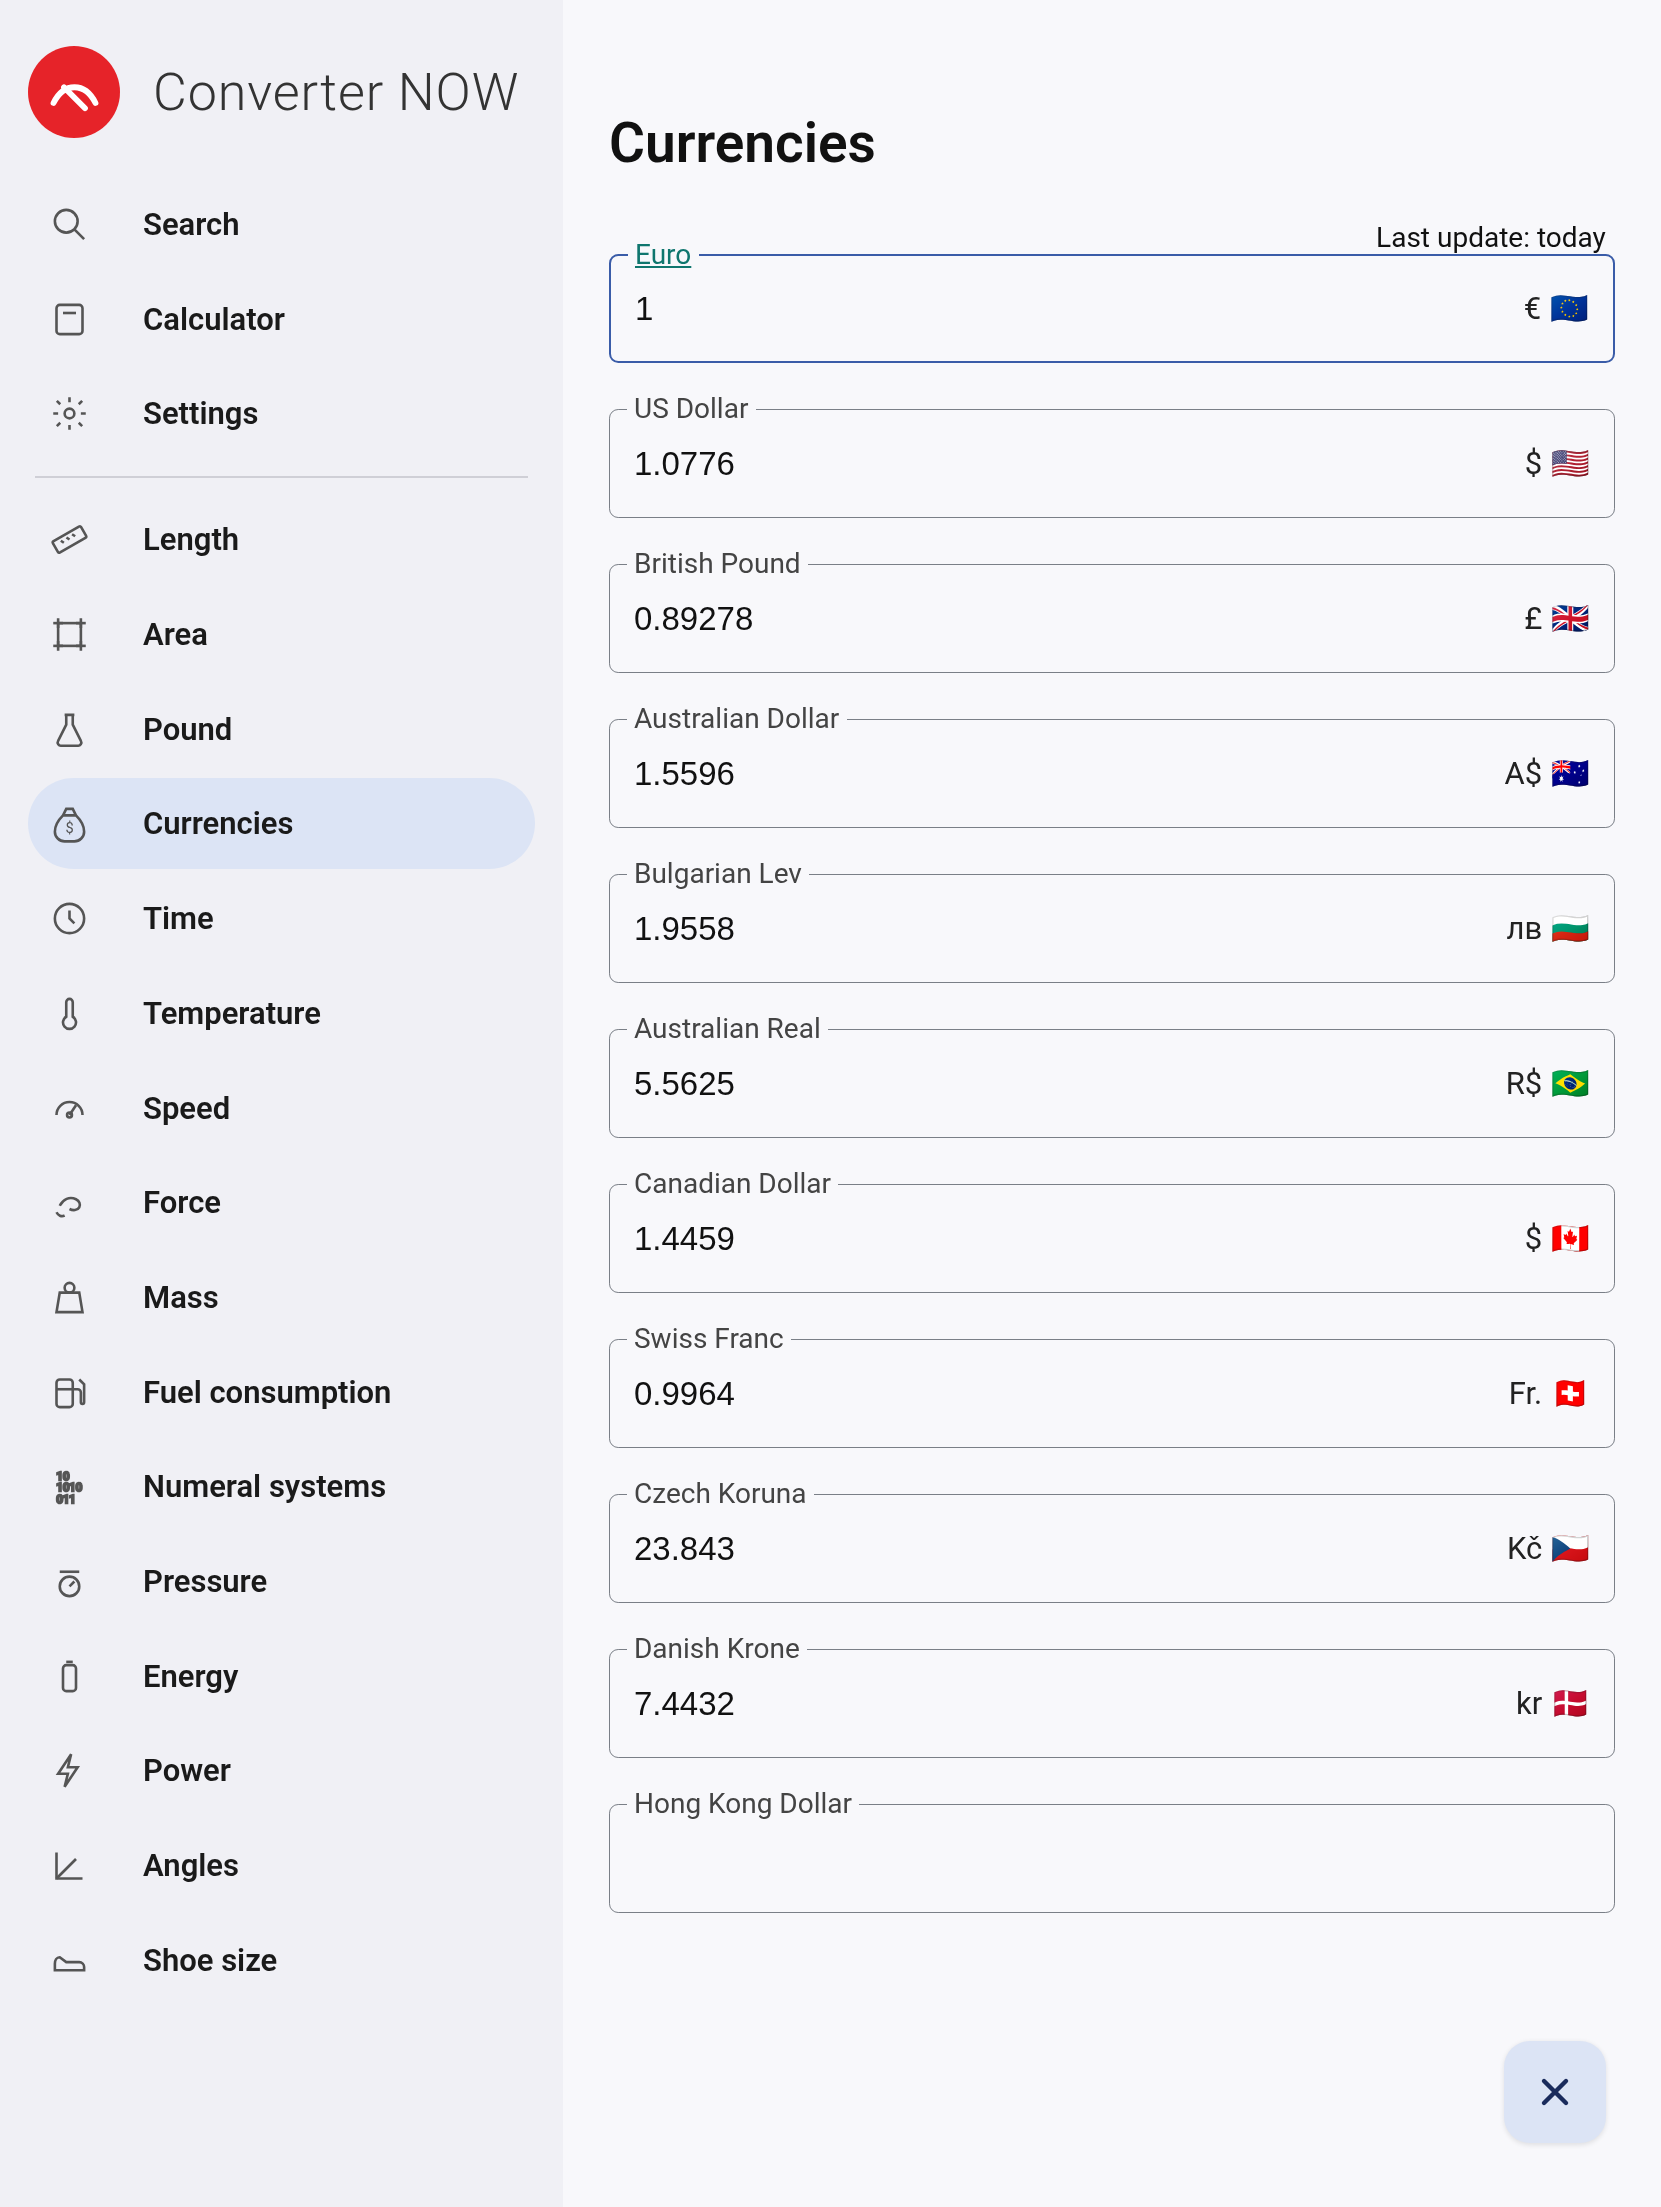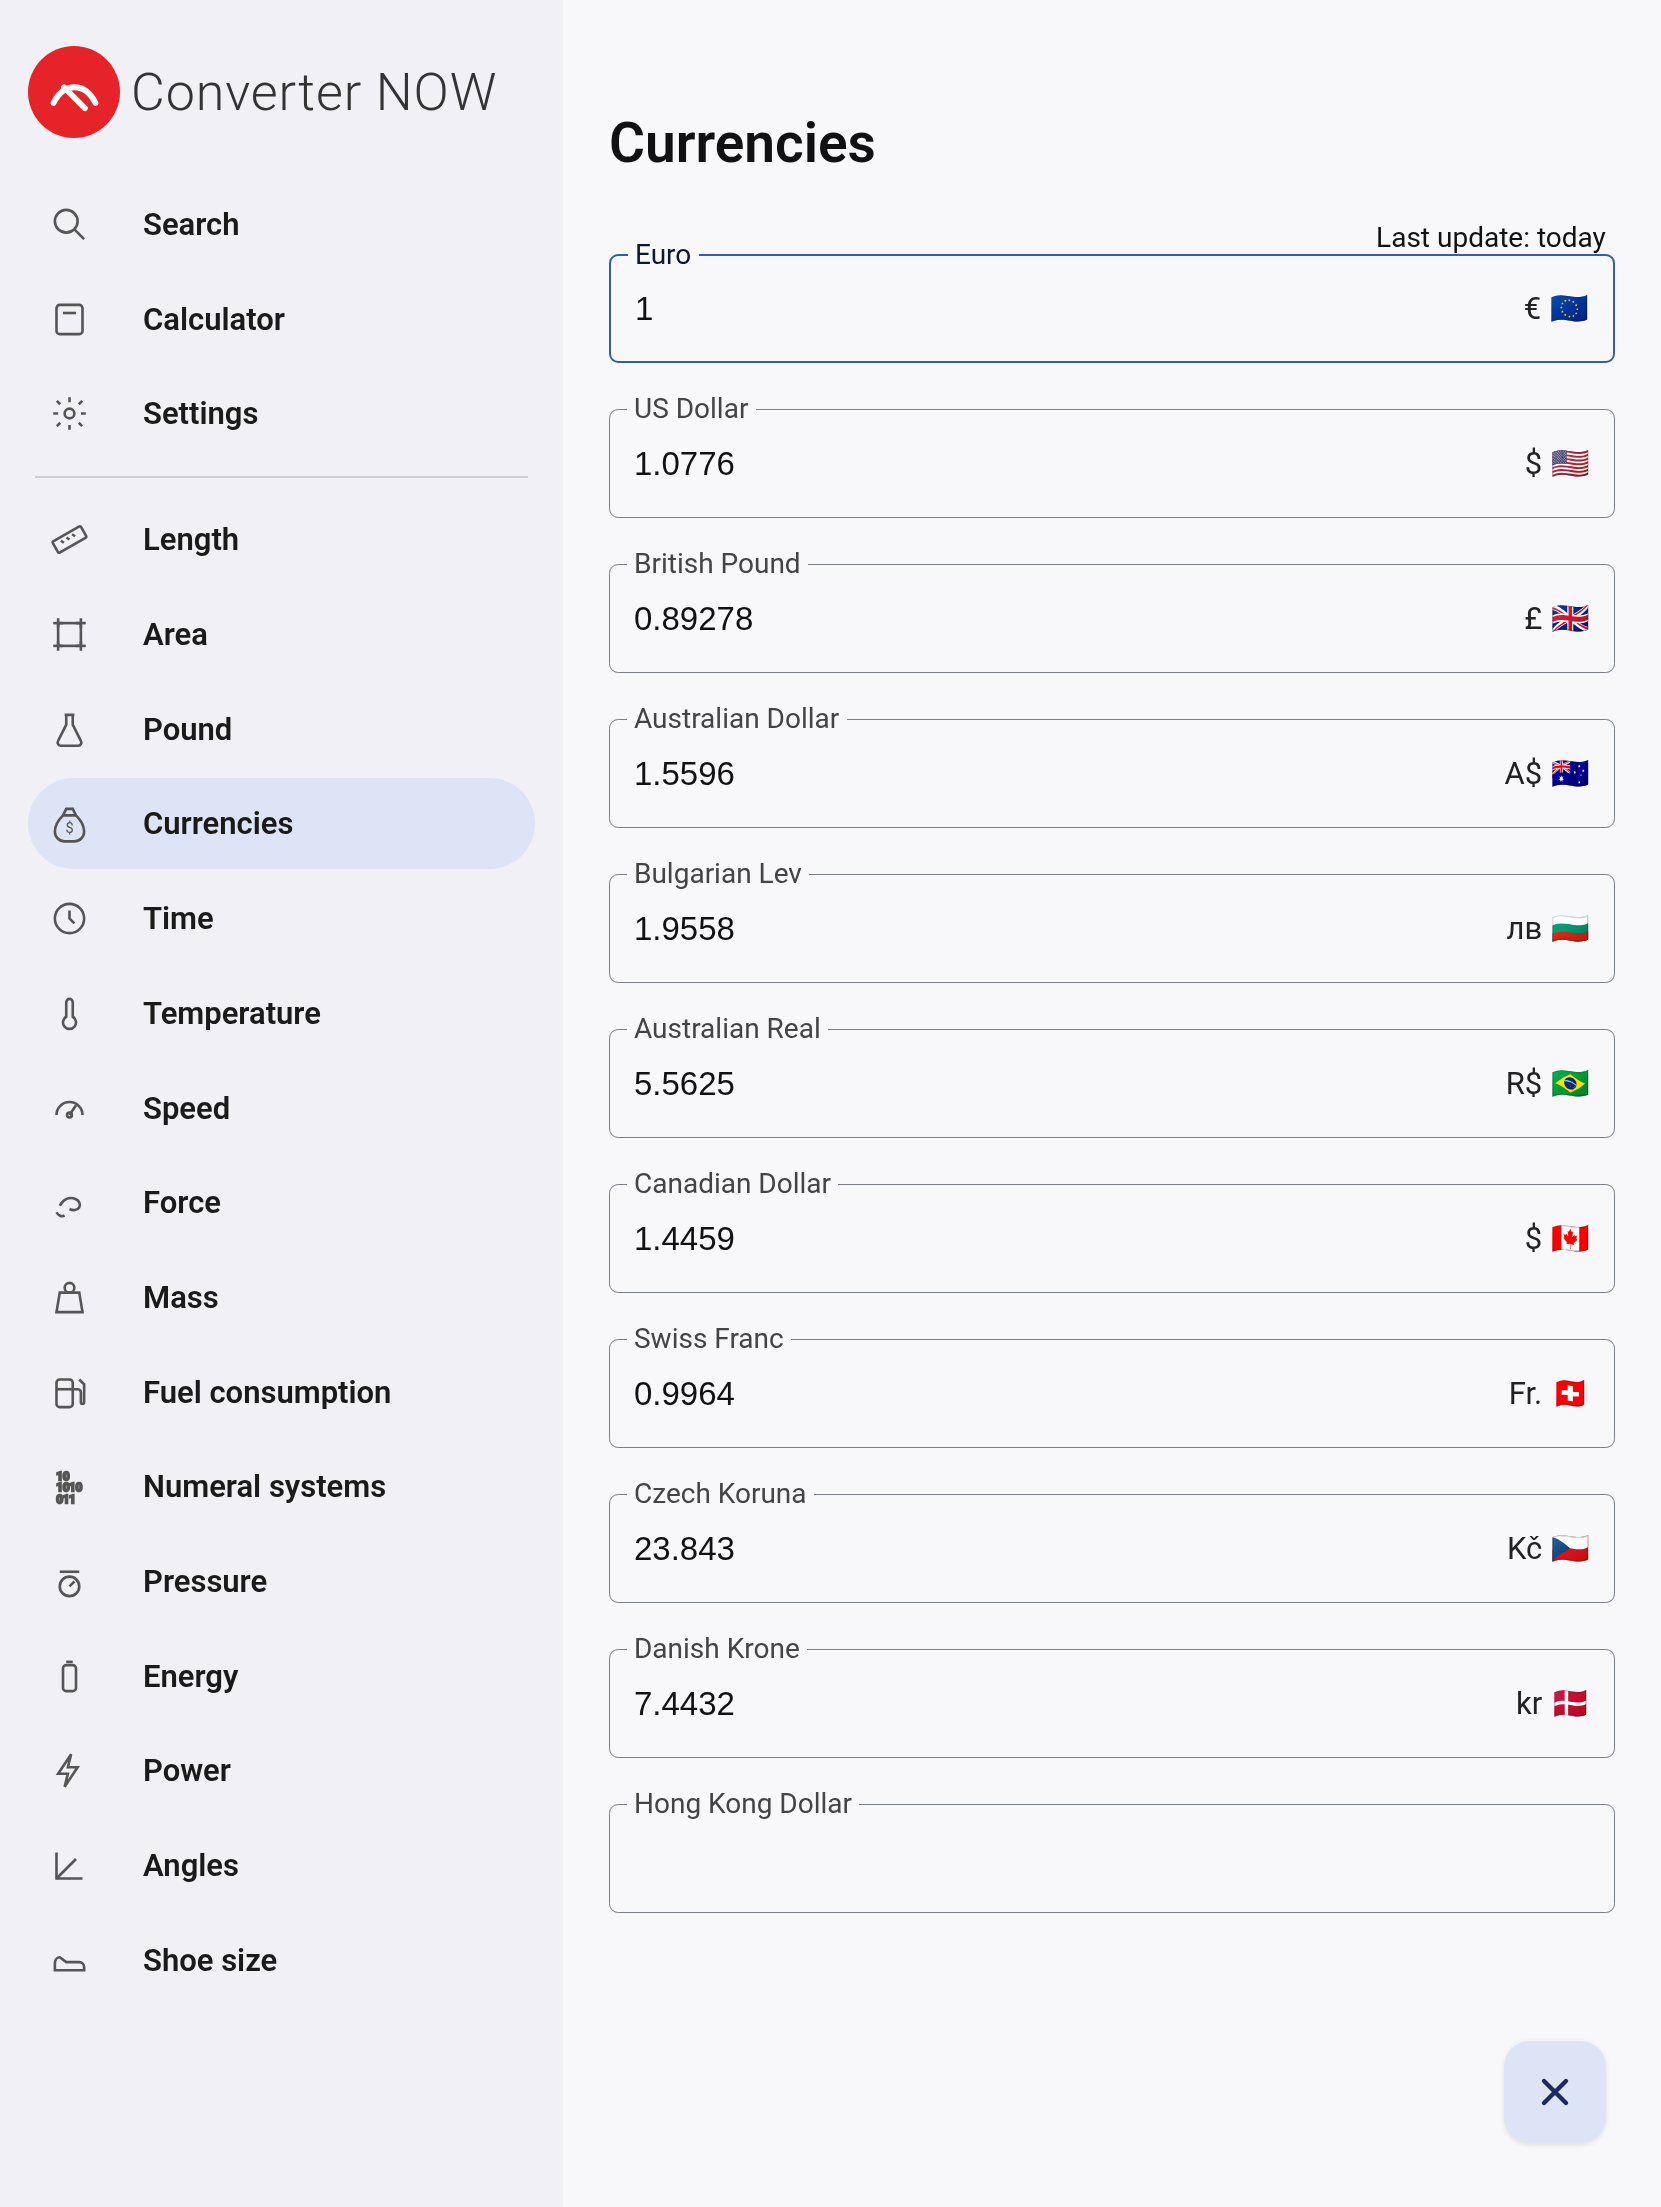--- a/index.html
+++ b/index.html
@@ -13,21 +13,21 @@
   .sidebar {
     width: 563px;
     background: #f0f0f5;
     padding: 37px 28px 0 28px;
     display: flex;
     flex-direction: column;
   }
   .logo-row {
     display: flex;
     align-items: center;
-    gap: 11px;
+    gap: 33px;
     padding: 9.2px 0 37px 0;
   }
   .logo-circle {
     width: 92px;
     height: 92px;
     background: #e62329;
     border-radius: 50%;
     display: flex;
     align-items: center;
     justify-content: center;
@@ -102,21 +102,21 @@
   }
   .field-label {
     position: absolute;
     top: -18.5px;
     left: 16.6px;
     background: #f8f8fb;
     padding: 0 7.4px;
     font-size: 28px;
     color: #444;
   }
-  .field.focused .field-label { color: #0f172a; }
+  .field.focused .field-label { color: #0f766e; text-decoration: underline; }
   .field-value {
     flex: 1;
     font-size: 33px;
     color: #111;
     border: none;
     outline: none;
     background: transparent;
   }
   .field-suffix {
     font-size: 31px;

